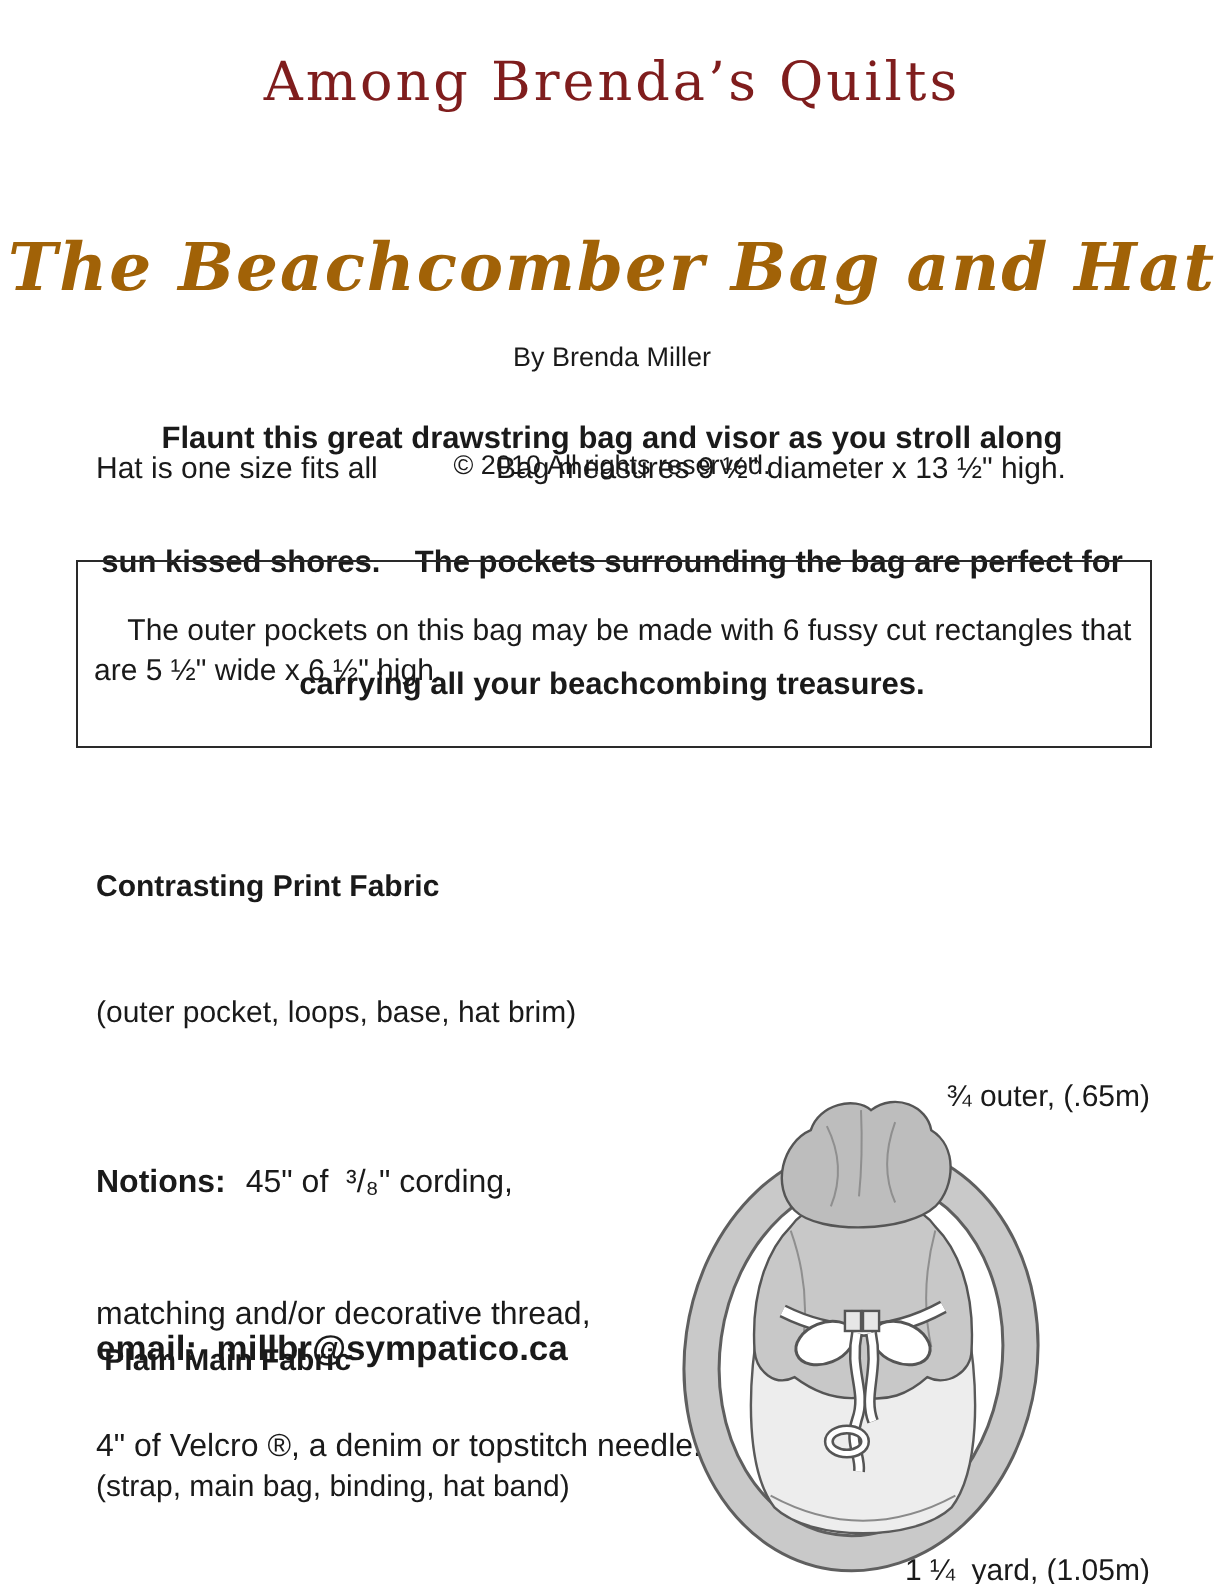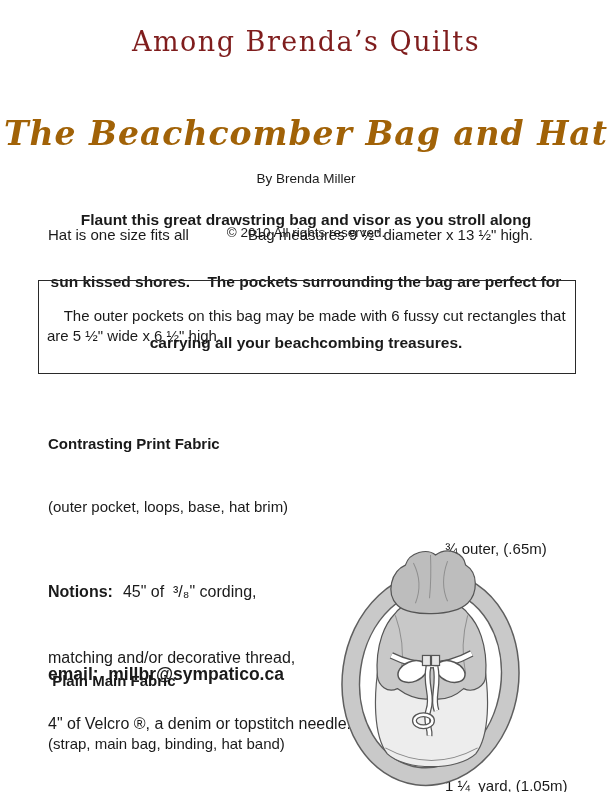--- a/index.html
+++ b/index.html
@@ -41,21 +41,21 @@
   .info-level{top:247px;left:48px;font-size:15px;}
 
   .note-box{
     top:280px;left:38px;width:520px;
     border:1px solid #2a2a2a;
     padding:4px 8px 6px 8px;
     font-size:15px;line-height:20.5px;
   }
 
   .materials{top:337px;left:48px;width:527px;}
-  .mat-row{display:flex;align-items:flex-end;}
+  .mat-row{display:flex;align-items:flex-end;justify-content:space-between;}
   .mat-left{width:397px;font-size:15px;line-height:21px;}
   .mat-name{font-weight:bold;}
   .mat-qty{font-size:15px;line-height:21px;}
   .mb16{margin-bottom:15px;}
   .mb13{margin-bottom:13px;}
 
   .notions{top:537px;left:48px;font-size:16px;line-height:22px;}
   .notions b{font-weight:bold;}
   .notions .gap{display:inline-block;width:10px;}
 

